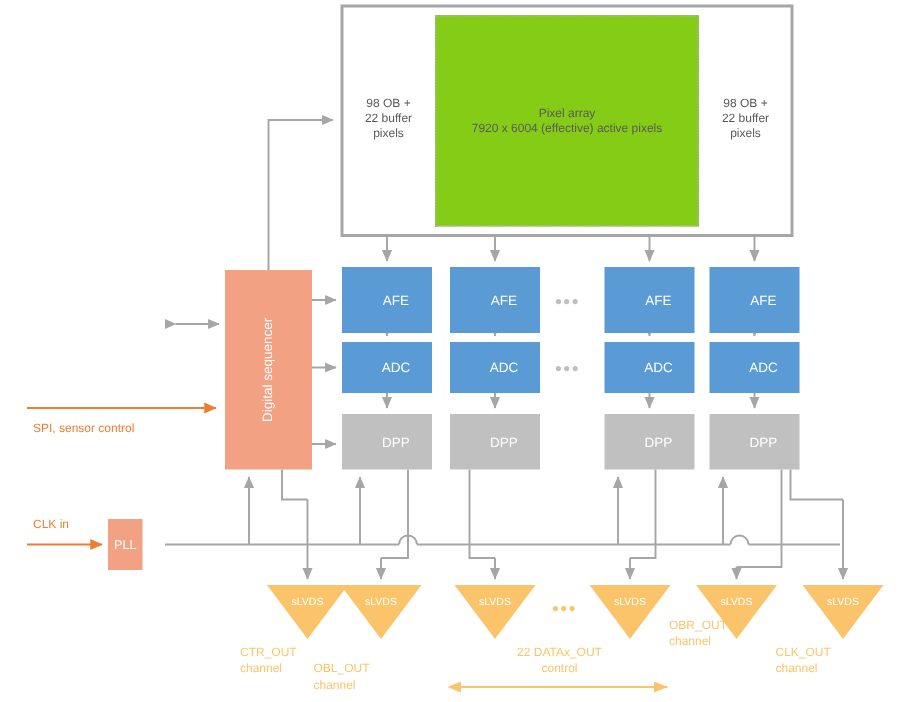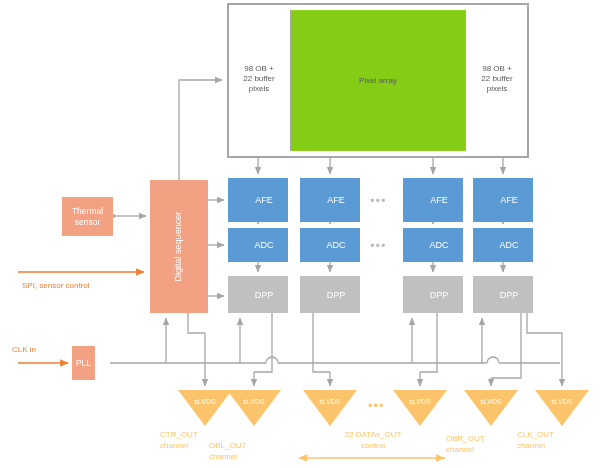--- a/index.html
+++ b/index.html
@@ -127,20 +127,21 @@
 
     <g stroke="#fbc46a" stroke-width="1.4" fill="none">
       <path d="M300,458 L445,458" marker-end="url(#ay)" marker-start="url(#ayb)"></path>
     </g>
   </svg>
 
   <div class="box sensor-outer"></div>
   <div class="box pixel-array">
     <div>
       <div class="pa-text">Pixel array</div>
+      <div class="pa-text">7920 x 6004 (effective) active pixels</div>
     </div>
   </div>
   <div class="box ob-left">
     <div>
       <div>98 OB +</div>
       <div>22 buffer</div>
       <div>pixels</div>
     </div>
   </div>
   <div class="box ob-right">
@@ -164,30 +165,24 @@
   <div class="dots" style="left:370px;top:238px;">•••</div>
 
   <div class="blk dpp" style="left:228px;top:276px;width:60px;height:37px;">DPP</div>
   <div class="blk dpp" style="left:300px;top:276px;width:60px;height:37px;">DPP</div>
   <div class="blk dpp" style="left:403px;top:276px;width:60px;height:37px;">DPP</div>
   <div class="blk dpp" style="left:473px;top:276px;width:60px;height:37px;">DPP</div>
 
   <div class="peach seq">
     <span>Digital sequencer</span>
   </div>
-  <div class="peach thermal">
-    <div>
-      <div>Thermal</div>
-      <div>sensor</div>
-    </div>
-  </div>
   <div class="peach pll">PLL</div>
 
   <div class="ext-lbl" style="left:22px;top:281px;">SPI, sensor control</div>
-  <div class="ext-lbl" style="left:12px;top:345px;">CLK in</div>
+  <div class="ext-lbl" style="left:22px;top:345px;">CLK in</div>
 
   <div class="tri" style="left:178px;top:390px;"></div>
   <div class="tri-lbl" style="left:178px;top:398px;">sLVDS</div>
 
   <div class="tri" style="left:227px;top:390px;"></div>
   <div class="tri-lbl" style="left:227px;top:398px;">sLVDS</div>
 
   <div class="tri" style="left:303px;top:390px;"></div>
   <div class="tri-lbl" style="left:303px;top:398px;">sLVDS</div>
 
@@ -203,21 +198,21 @@
   <div class="dots-y" style="left:368px;top:398px;">•••</div>
 
   <div class="chan-lbl" style="left:160px;top:430px;">
     <div>CTR_OUT</div>
     <div>channel</div>
   </div>
   <div class="chan-lbl" style="left:209px;top:441px;">
     <div>OBL_OUT</div>
     <div>channel</div>
   </div>
-  <div class="chan-lbl" style="left:446px;top:434px;">
+  <div class="chan-lbl" style="left:446px;top:412px;">
     <div>OBR_OUT</div>
     <div>channel</div>
   </div>
   <div class="chan-lbl" style="left:517px;top:430px;">
     <div>CLK_OUT</div>
     <div>channel</div>
   </div>
 
   <div class="data-lbl" style="left:293px;top:430px;">
     <div>22 DATAx_OUT</div>

